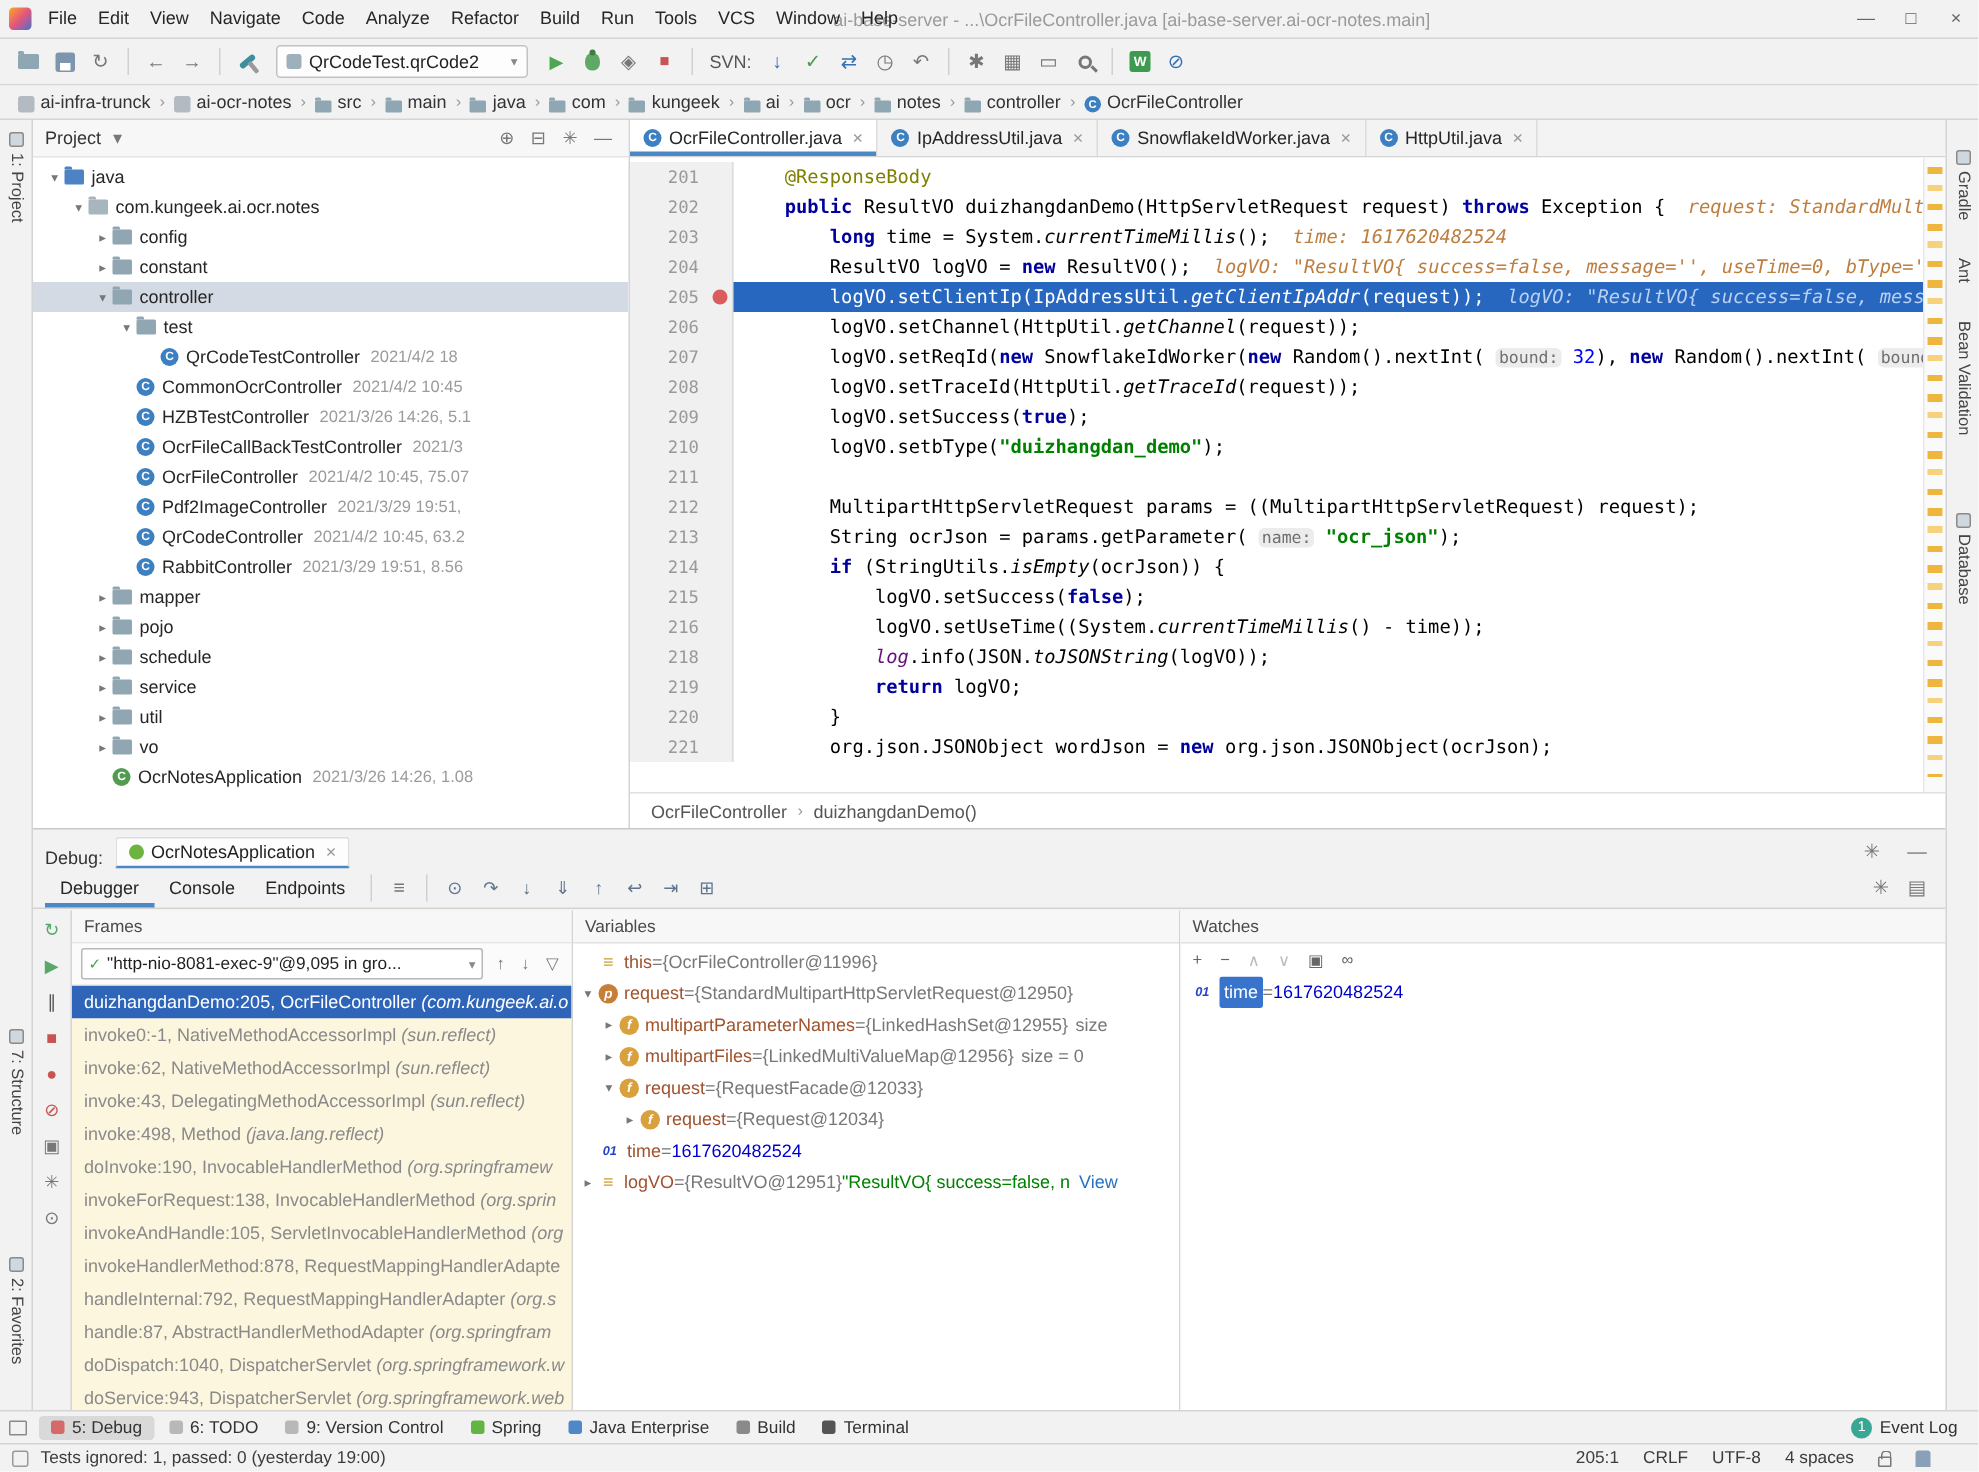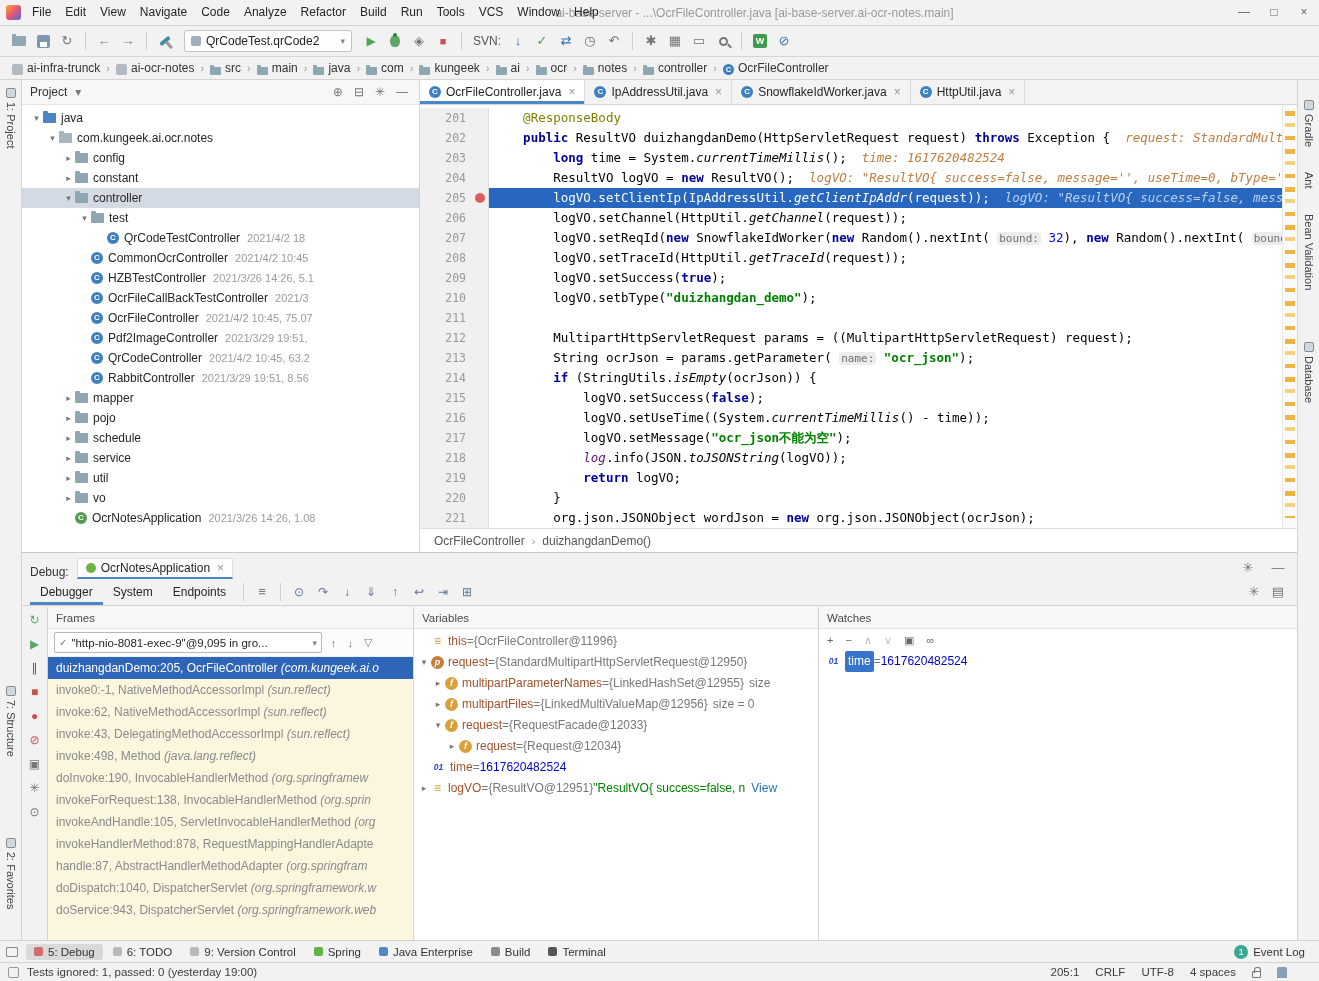--- a/index.html
+++ b/index.html
@@ -104,21 +104,21 @@
 .dtoolbar{height:27px;display:flex;align-items:center;border-bottom:1px solid #d4d4d4;padding:0 8px;gap:2px}
 .dtab{padding:0 10px;line-height:26px;color:#262626}
 .dtab.active{box-shadow:inset 0 -3px 0 #4a88c7}
 .stepicons{display:flex;gap:2px}
 .tbi.step{color:#5f748f;font-size:12px}
 .dbody{position:absolute;top:54px;bottom:0;left:0;right:0;display:flex}
 .dleft{width:26px;border-right:1px solid #d4d4d4;display:flex;flex-direction:column;align-items:center;padding-top:5px;gap:8px;background:#f2f2f2}
 .dlicon{font-size:12px;line-height:16px}
 .dlicon.green{color:#59A869}.dlicon.red{color:#C75450}.dlicon.gray{color:#777}.dlicon.dark{color:#555}
 .ptitle{height:22px;line-height:22px;padding-left:8px;font-size:11.5px;color:#4a4a4a;background:#f7f7f7;border-bottom:1px solid #e3e3e3;flex:none}
-.frames{width:366px;border-right:1px solid #d4d4d4;display:flex;flex-direction:column;background:#fcf6df}
+.frames{width:334px;border-right:1px solid #d4d4d4;display:flex;flex-direction:column;background:#fcf6df}
 .threadrow{height:28px;display:flex;align-items:center;gap:7px;padding:0 6px;background:#fbfbfb;border-bottom:1px solid #eee;flex:none}
 .combo2{width:268px;height:21px;border:1px solid #b8b8b8;border-radius:2px;background:#fff;display:flex;align-items:center;padding:0 4px;gap:4px;font-size:11.5px;overflow:hidden;white-space:nowrap}
 .th-ic{color:#4b9a4d;font-size:10px}
 .th-txt{overflow:hidden;text-overflow:ellipsis;white-space:nowrap;flex:1}
 .mini{color:#777;font-size:11px;padding:0 2px}
 .framelist{flex:1;overflow:hidden}
 .frow{height:22px;line-height:22px;padding-left:8px;color:#8a8a8a;background:#fcf6df;white-space:nowrap;overflow:hidden}
 .frow.sel{background:#2e65b8;color:#fff}
 .fpkg{font-style:italic}
 .vars{width:405px;border-right:1px solid #d4d4d4;background:#fff;display:flex;flex-direction:column}
@@ -557,25 +557,20 @@
             <span class="ln">215</span>
             <span class="gicon"></span>
             <span class="code"><span class="sg-p">            logVO.setSuccess(</span><span class="sg-k">false</span><span class="sg-p">);</span></span>
           </div>
           <div class="cl">
             <span class="ln">216</span>
             <span class="gicon"></span>
             <span class="code"><span class="sg-p">            logVO.setUseTime((System.</span><span class="sg-i">currentTimeMillis</span><span class="sg-p">() - time));</span></span>
           </div>
           <div class="cl">
-            <span class="ln">217</span>
-            <span class="gicon"></span>
-            <span class="code"><span class="sg-p">            logVO.setMessage(</span><span class="sg-s">"ocr_json不能为空"</span><span class="sg-p">);</span></span>
-          </div>
-          <div class="cl">
             <span class="ln">218</span>
             <span class="gicon"></span>
             <span class="code"><span class="sg-p">            </span><span class="sg-f">log</span><span class="sg-p">.info(JSON.</span><span class="sg-i">toJSONString</span><span class="sg-p">(logVO));</span></span>
           </div>
           <div class="cl">
             <span class="ln">219</span>
             <span class="gicon"></span>
             <span class="code"><span class="sg-p">            </span><span class="sg-k">return</span><span class="sg-p"> logVO;</span></span>
           </div>
           <div class="cl">
@@ -606,21 +601,21 @@
         <span>OcrNotesApplication</span>
         <span class="xclose">×</span>
       </div>
       <span class="spacer"></span>
       <span class="tbi g">✳</span>
       <span class="tbi g">—</span>
     </div>
     <div class="dtoolbar">
       <div class="dtabs" style="display:flex">
           <span class="dtab active">Debugger</span>
-          <span class="dtab">System</span>
+          <span class="dtab">Console</span>
           <span class="dtab">Endpoints</span>
         </div>
       <span class="tsep"></span>
       <span class="tbi g">≡</span>
       <span class="tsep"></span>
       <div class="stepicons">
           <span class="tbi step">⊙</span>
           <span class="tbi step">↷</span>
           <span class="tbi step">↓</span>
           <span class="tbi step">⇓</span>
@@ -660,20 +655,21 @@
         <div class="framelist">
             <div class="frow sel"><span>duizhangdanDemo:205, OcrFileController </span><span class="fpkg">(com.kungeek.ai.o</span></div>
             <div class="frow"><span>invoke0:-1, NativeMethodAccessorImpl </span><span class="fpkg">(sun.reflect)</span></div>
             <div class="frow"><span>invoke:62, NativeMethodAccessorImpl </span><span class="fpkg">(sun.reflect)</span></div>
             <div class="frow"><span>invoke:43, DelegatingMethodAccessorImpl </span><span class="fpkg">(sun.reflect)</span></div>
             <div class="frow"><span>invoke:498, Method </span><span class="fpkg">(java.lang.reflect)</span></div>
             <div class="frow"><span>doInvoke:190, InvocableHandlerMethod </span><span class="fpkg">(org.springframew</span></div>
             <div class="frow"><span>invokeForRequest:138, InvocableHandlerMethod </span><span class="fpkg">(org.sprin</span></div>
             <div class="frow"><span>invokeAndHandle:105, ServletInvocableHandlerMethod </span><span class="fpkg">(org</span></div>
             <div class="frow"><span>invokeHandlerMethod:878, RequestMappingHandlerAdapte </span></div>
+            <div class="frow"><span>handleInternal:792, RequestMappingHandlerAdapter </span><span class="fpkg">(org.s</span></div>
             <div class="frow"><span>handle:87, AbstractHandlerMethodAdapter </span><span class="fpkg">(org.springfram</span></div>
             <div class="frow"><span>doDispatch:1040, DispatcherServlet </span><span class="fpkg">(org.springframework.w</span></div>
             <div class="frow"><span>doService:943, DispatcherServlet </span><span class="fpkg">(org.springframework.web</span></div>
           </div>
       </div>
       <div class="vars">
         <div class="ptitle">Variables</div>
         <div class="varlist">
             <div class="vrow" style="padding-left: 4px;">
               <span class="varrow">&nbsp;</span>

